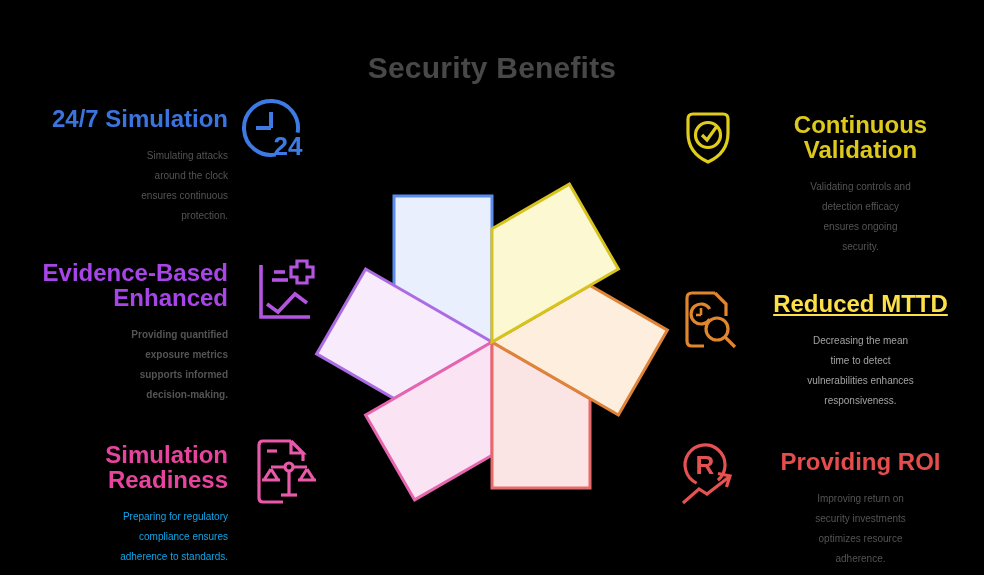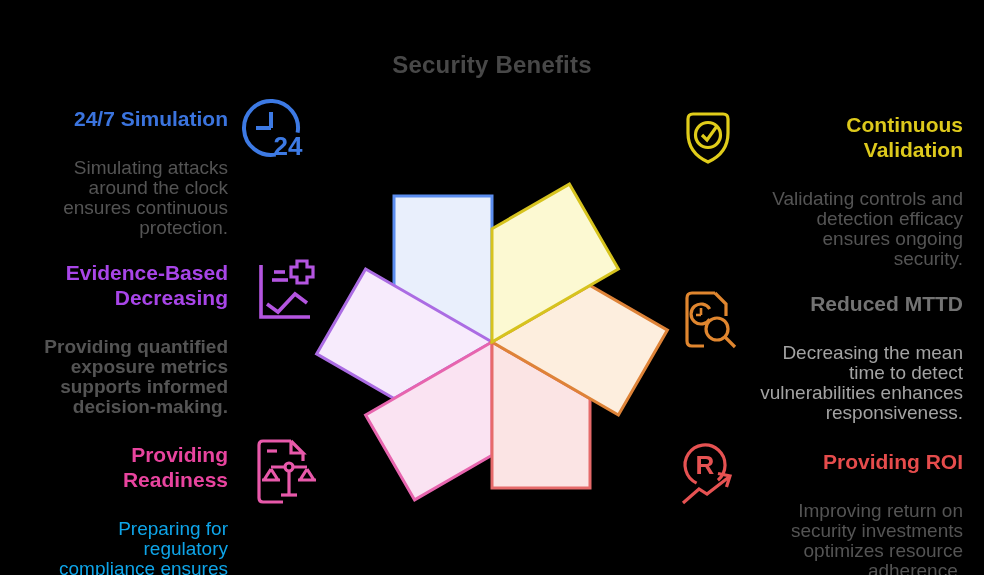--- a/index.html
+++ b/index.html
@@ -2,28 +2,28 @@
 <html><head>
 <meta charset="utf-8">
 <style>
   html,body{margin:0;padding:0;background:#000;}
   #canvas{
     position:relative;width:984px;height:575px;background:#000;overflow:hidden;
     font-family:"Liberation Sans",sans-serif;
   }
   .title{
     position:absolute;top:51px;left:0;width:984px;text-align:center;
-    font-size:24px;font-weight:700;letter-spacing:.2px;
+    font-size:30px;font-weight:700;letter-spacing:.2px;
   }
   .flower-svg{position:absolute;left:0;top:0;}
   .section{position:absolute;}
-  .section .heading{font-size:21px;font-weight:700;line-height:25px;white-space:pre-line;}
-  .section .body{font-size:19px;line-height:20px;margin-top:27px;white-space:pre-line;}
+  .section .heading{font-size:24px;font-weight:700;line-height:25px;white-space:pre-line;}
+  .section .body{font-size:10px;line-height:20px;margin-top:15px;white-space:pre-line;}
   .left-col{left:38px;width:190px;text-align:right;}
-  .right-col{left:758px;width:205px;text-align:right;}
+  .right-col{left:758px;width:205px;text-align:center;}
   .icon{position:absolute;}
   svg text{font-family:"Liberation Sans",sans-serif;}
 </style>
 </head>
 <body>
 
 <div id="canvas">
 
   <div class="title" style="color: rgb(72, 72, 72);">Security Benefits</div>
 
@@ -51,46 +51,46 @@
   <div class="section left-col" style="top:106px">
     <div class="heading" style="color: rgb(59, 116, 222);">24/7 Simulation</div>
     <div class="body" style="color: rgb(84, 84, 84);">Simulating attacks
 around the clock
 ensures continuous
 protection.</div>
   </div>
 
   <div class="section left-col" style="top:260px">
     <div class="heading" style="color: rgb(168, 69, 232);">Evidence-Based
-Decreasing</div>
+Enhanced</div>
     <div class="body" style="color: rgb(84, 84, 84); font-weight: bold;">Providing quantified
 exposure metrics
 supports informed
 decision-making.</div>
   </div>
 
   <div class="section left-col" style="top:442px">
-    <div class="heading" style="color: rgb(232, 68, 158);">Providing
+    <div class="heading" style="color: rgb(232, 68, 158);">Simulation
 Readiness</div>
     <div class="body" style="color: #0ea5e9;">Preparing for regulatory
 compliance ensures
 adherence to standards.</div>
   </div>
 
   <div class="section right-col" style="top:112px">
     <div class="heading" style="color: rgb(221, 201, 28);">Continuous
 Validation</div>
     <div class="body" style="color: rgb(84, 84, 84);">Validating controls and
 detection efficacy
 ensures ongoing
 security.</div>
   </div>
 
   <div class="section right-col" style="top:291px">
-    <div class="heading" style="color: #737373;">Reduced MTTD</div>
+    <div class="heading" style="color: #fde047; text-decoration: underline;">Reduced MTTD</div>
     <div class="body" style="color: #a3a3a3;">Decreasing the mean
 time to detect
 vulnerabilities enhances
 responsiveness.</div>
   </div>
 
   <div class="section right-col" style="top:449px">
     <div class="heading" style="color: rgb(229, 76, 76);">Providing ROI</div>
     <div class="body" style="color: rgb(84, 84, 84);">Improving return on
 security investments

